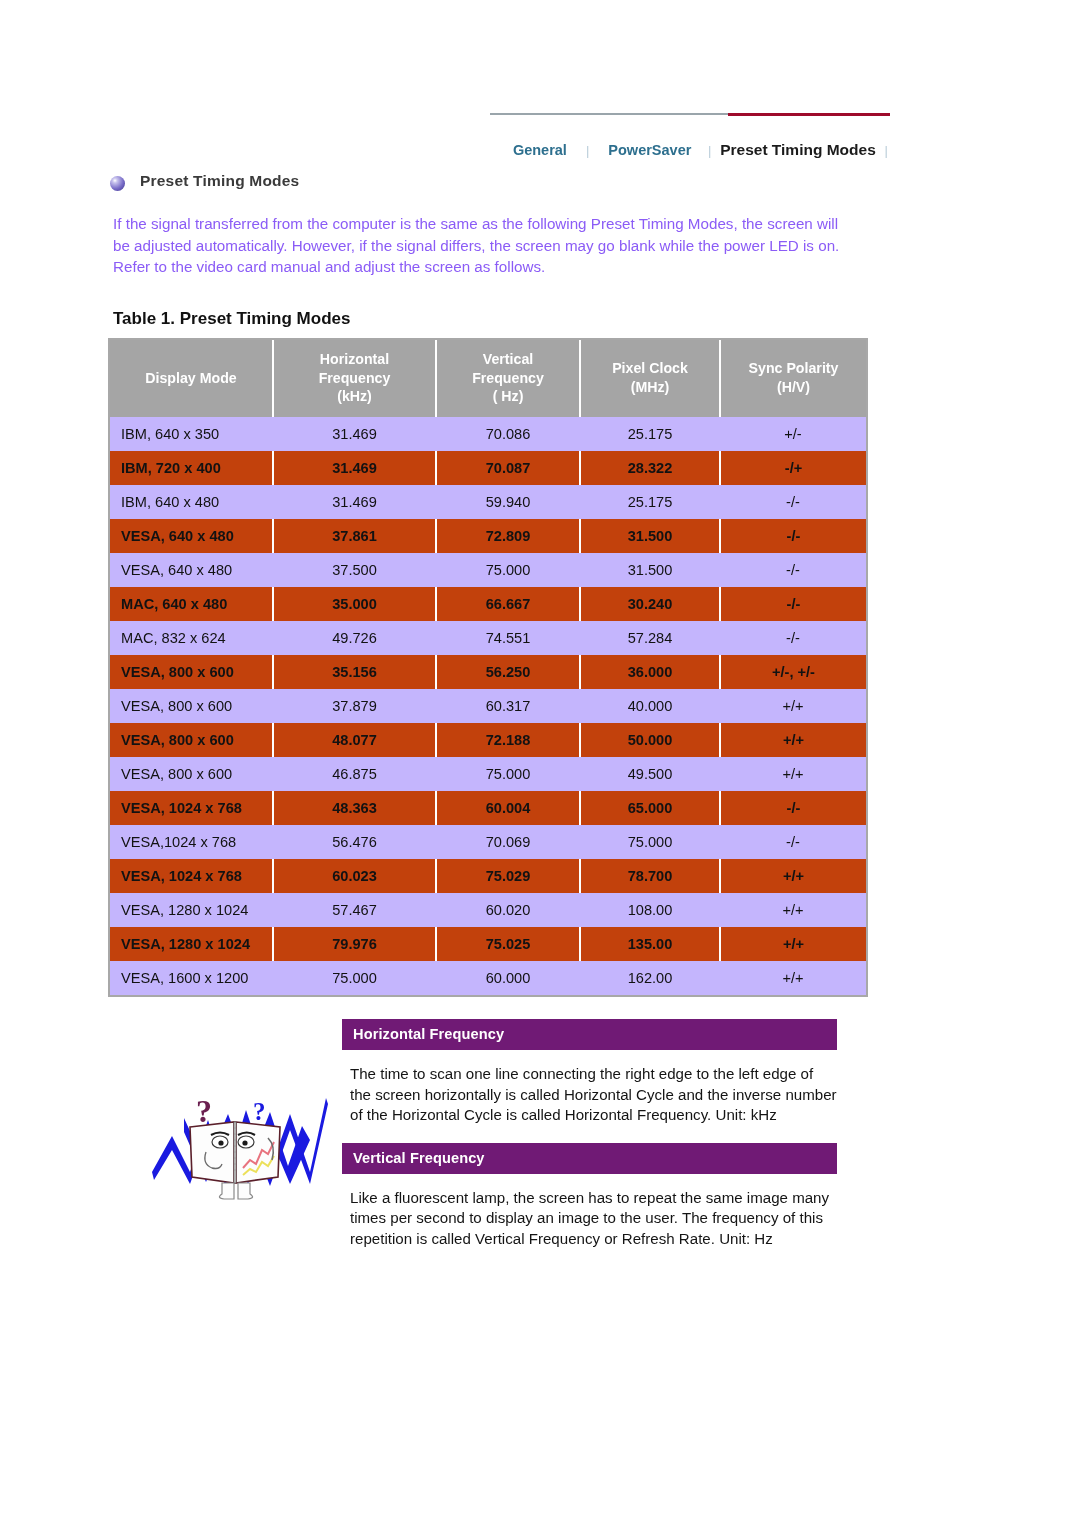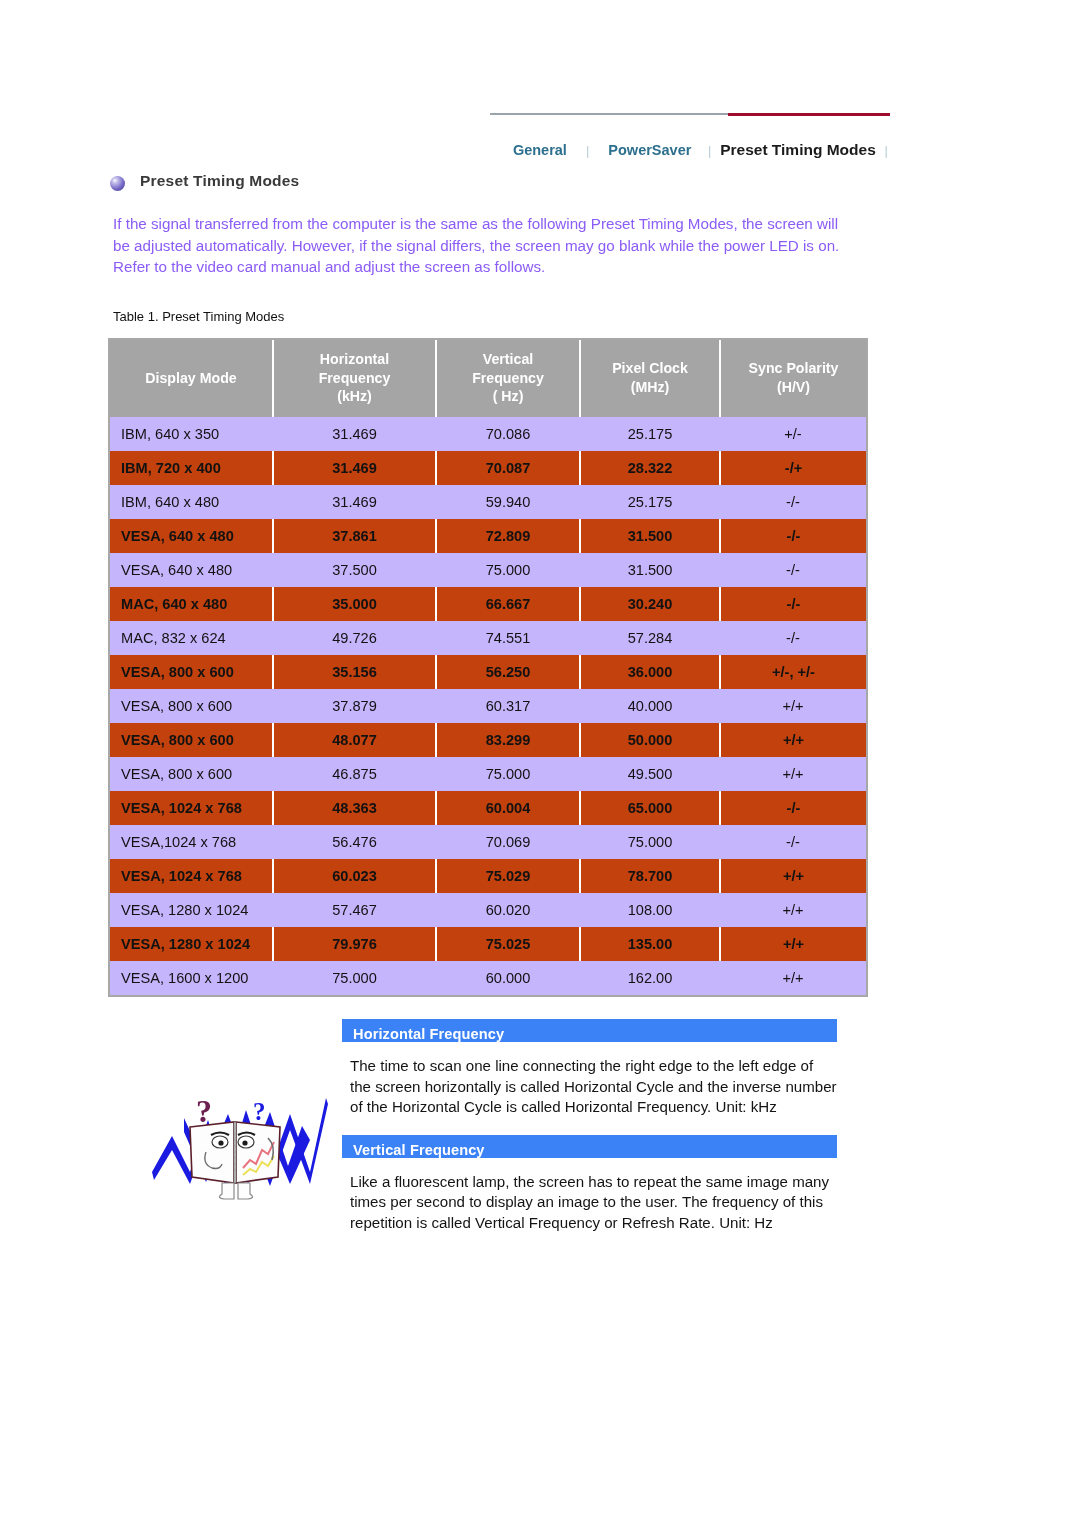--- a/index.html
+++ b/index.html
@@ -107,22 +107,22 @@
     font-size: 15.2px;
     line-height: 21.5px;
     color: #8b5cf6;
   }
 
   
   .tbl-caption {
     position: absolute;
     left: 113px;
     top: 309px;
-    font-size: 13px;
-    font-weight: normal;
+    font-size: 17px;
+    font-weight: bold;
     color: #111111;
   }
 
   
   .tbl-outer {
     position: absolute;
     left: 108px;
     top: 338px;
     width: 760px;
     border: 2px solid #a8a8a8;
@@ -176,25 +176,25 @@
   .col-sp    { width: 146px; }
 
   
   .panels {
     position: absolute;
     left: 342px;
     top: 1019px;
     width: 495px;
   }
   .panel-bar {
-    background: #3b82f6;
+    background: #701a75;
     color: #ffffff;
     font-size: 14.6px;
     font-weight: bold;
-    padding: 7px 0 0 11px;
+    padding: 7px 0 8px 11px;
     letter-spacing: 0.1px;
   }
   .panel-body {
     font-size: 15.1px;
     line-height: 20.5px;
     color: #141414;
     padding: 14px 0 0 8px;
     width: 487px;
   }
   .panel-spacer { height: 17px; }
@@ -317,21 +317,21 @@
         <tr class="odd">
           <td class="mode">VESA, 800 x 600</td>
           <td>37.879</td>
           <td>60.317</td>
           <td>40.000</td>
           <td>+/+</td>
         </tr>
         <tr class="even">
           <td class="mode">VESA, 800 x 600</td>
           <td>48.077</td>
-          <td>83.299</td>
+          <td>72.188</td>
           <td>50.000</td>
           <td>+/+</td>
         </tr>
         <tr class="odd">
           <td class="mode">VESA, 800 x 600</td>
           <td>46.875</td>
           <td>75.000</td>
           <td>49.500</td>
           <td>+/+</td>
         </tr>

